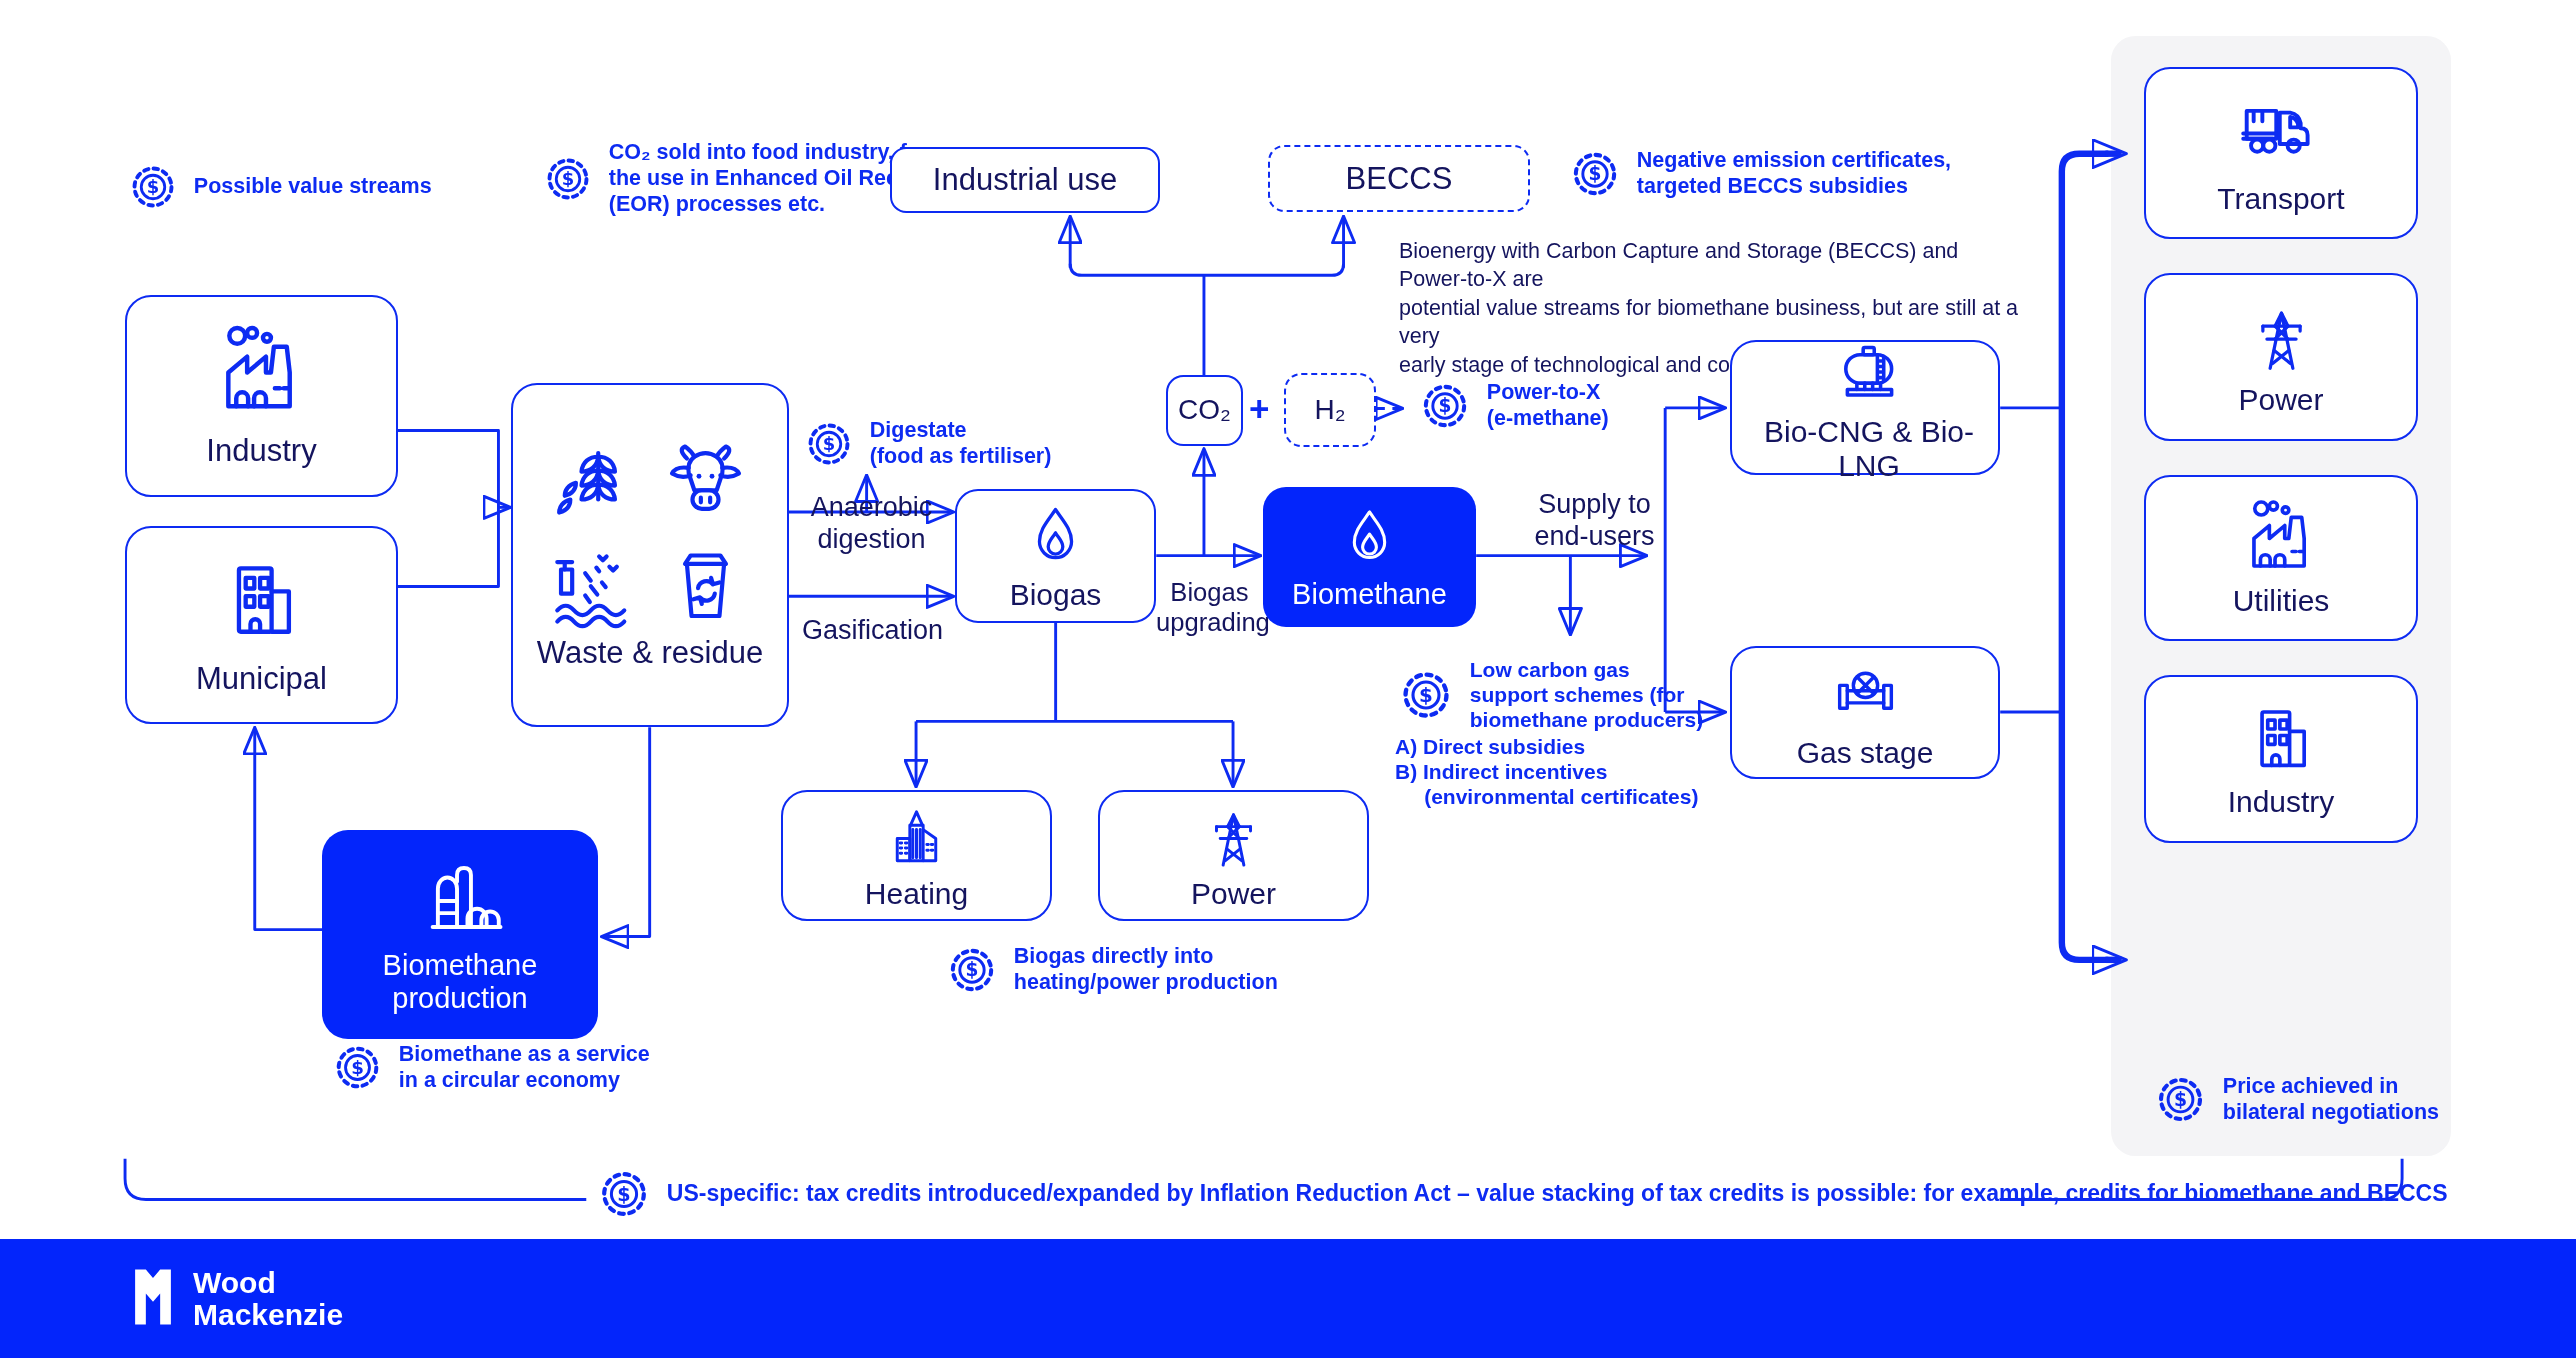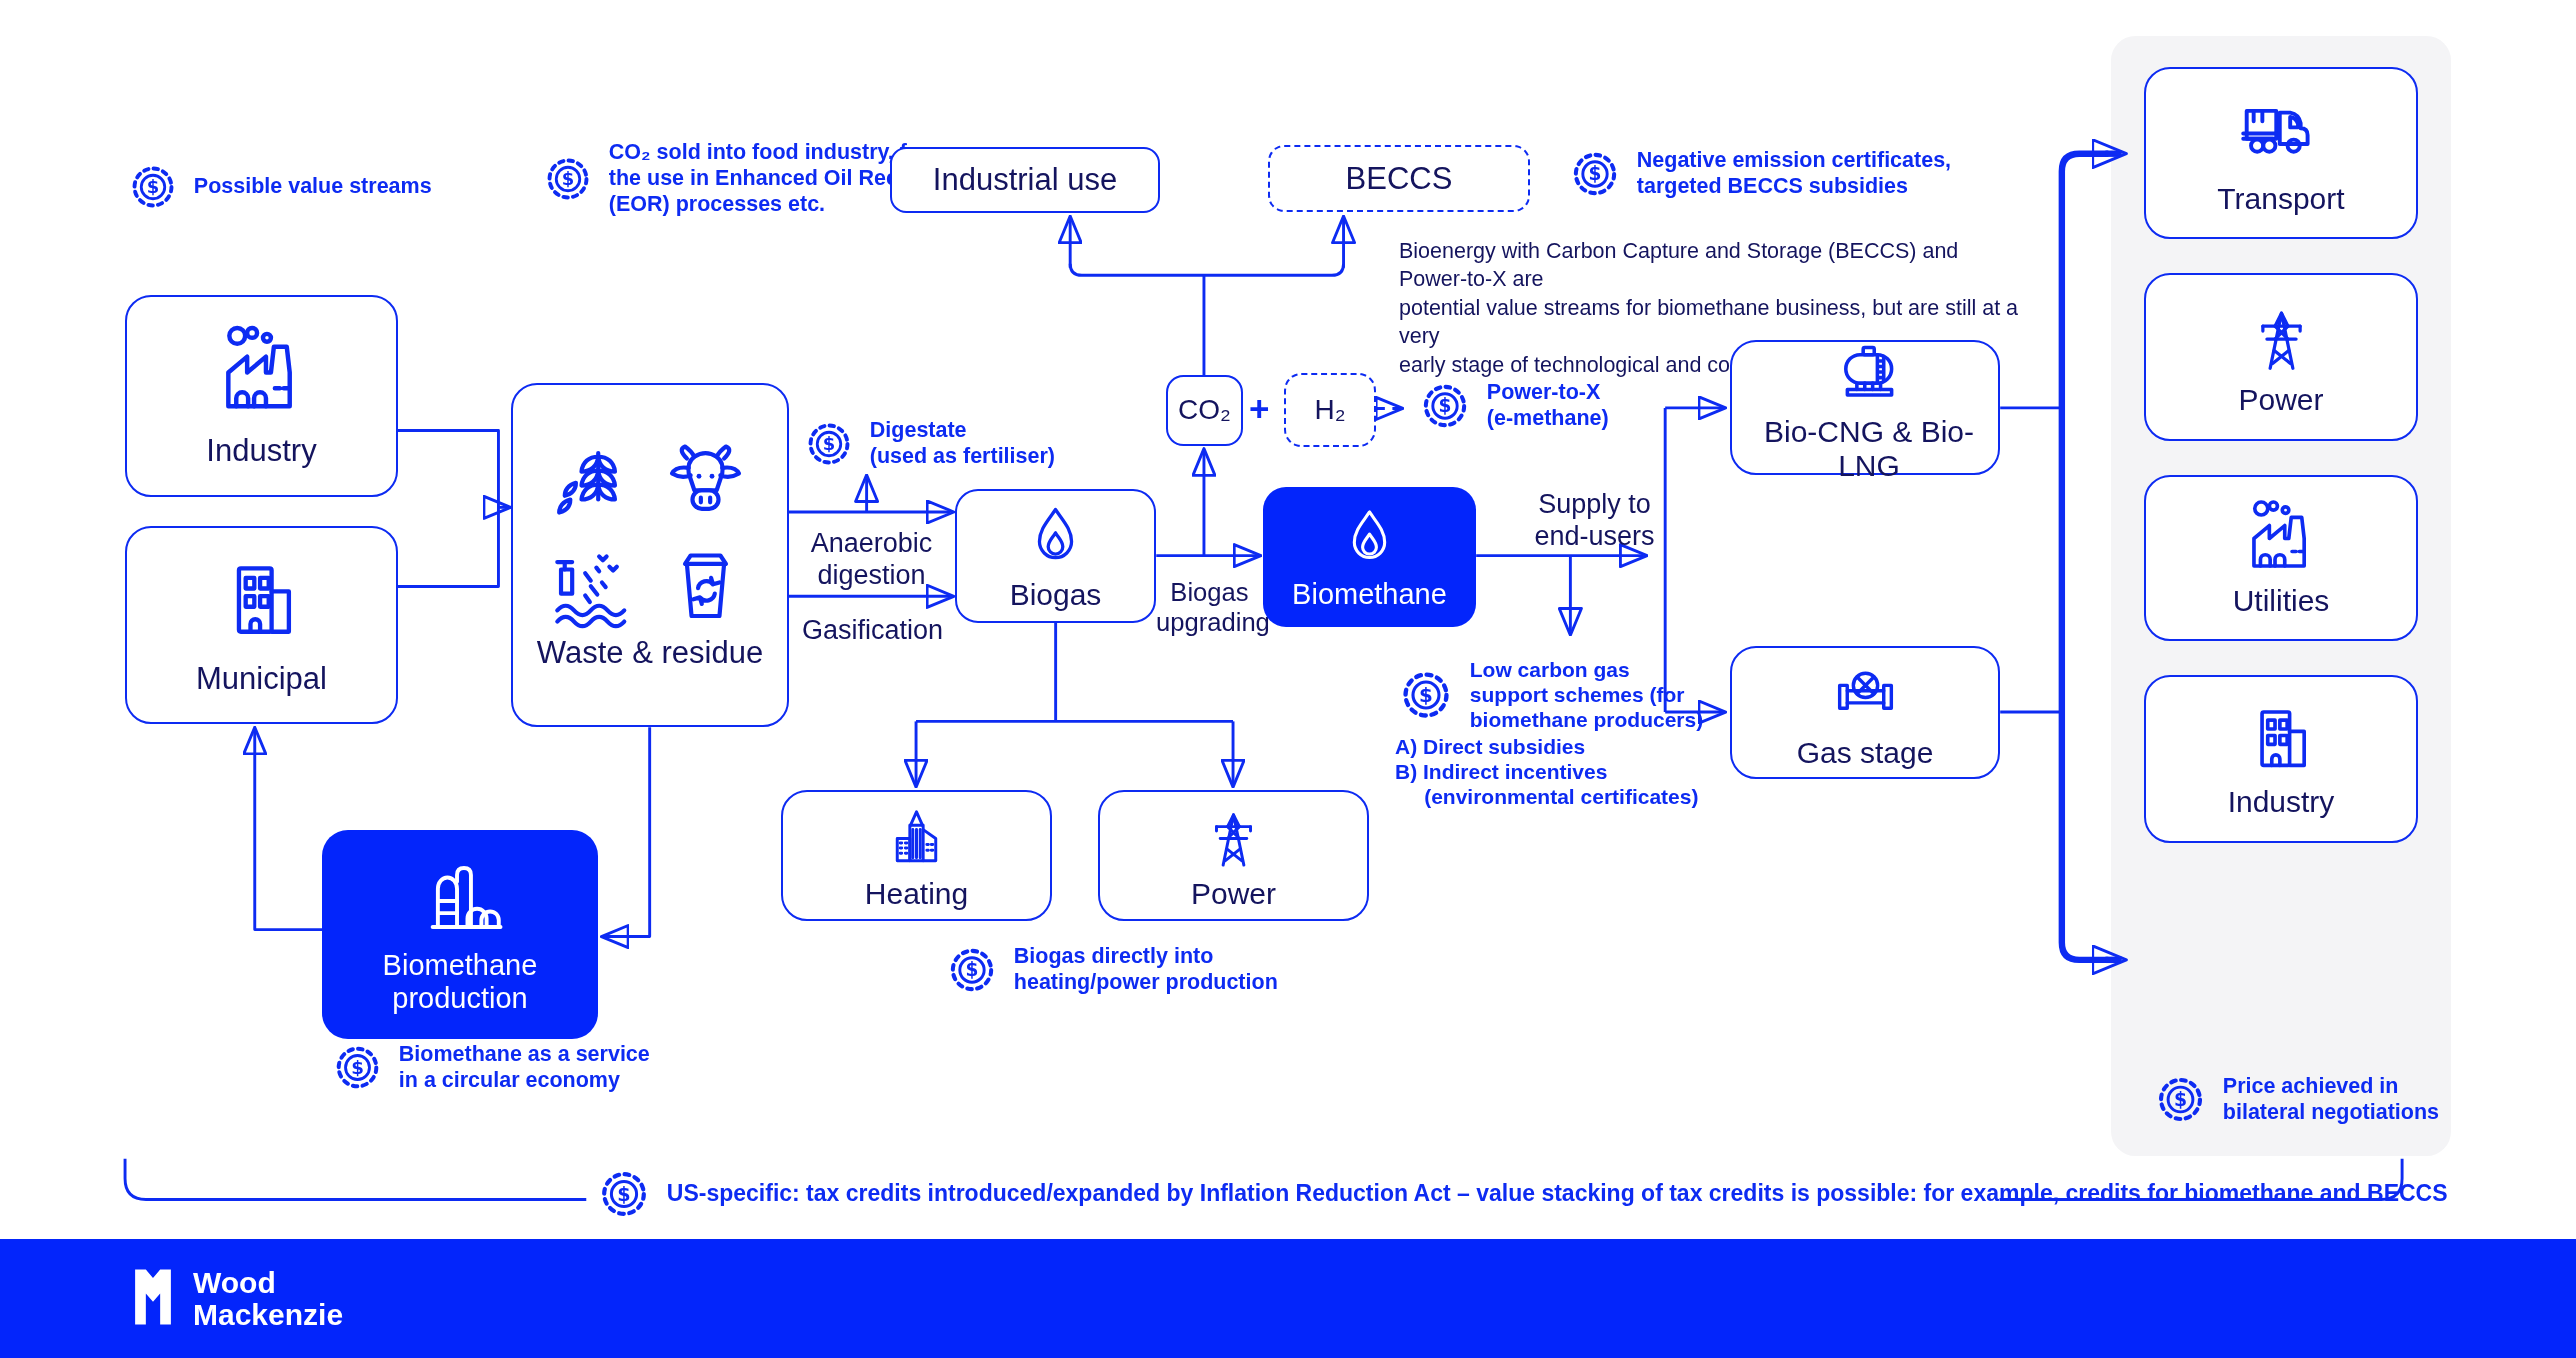--- a/index.html
+++ b/index.html
@@ -311,24 +311,24 @@
         </svg>
     </div>
     <div class="label">Waste &amp; residue</div>
   </div>
 
   <div class="note" style="left:801px; top:416px;">
     <svg class="icon" width="56" height="56" viewBox="0 0 100 100">
         <use href="#i-gear"></use>
       </svg>
     <div class="note-text">Digestate
-(used as fertiliser)</div>
-  </div>
-
-  <div class="flow-label" style="left:796px; top:492px; width:151px;margin-top:36px;">Anaerobic
+(food as fertiliser)</div>
+  </div>
+
+  <div class="flow-label" style="left:796px; top:492px; width:151px;">Anaerobic
 digestion</div>
   <div class="flow-label" style="left:791px; top:615px; width:163px;">Gasification</div>
 
   <div class="node" style="left:955px; top:489px; width:201px; height:134px; gap:4.7px; border-radius:23px;">
     <svg class="icon" width="73" height="73" viewBox="0 0 100 100">
         <use href="#i-flame"></use>
       </svg>
     <div class="label" style="font-size:30px;">Biogas</div>
   </div>
 

